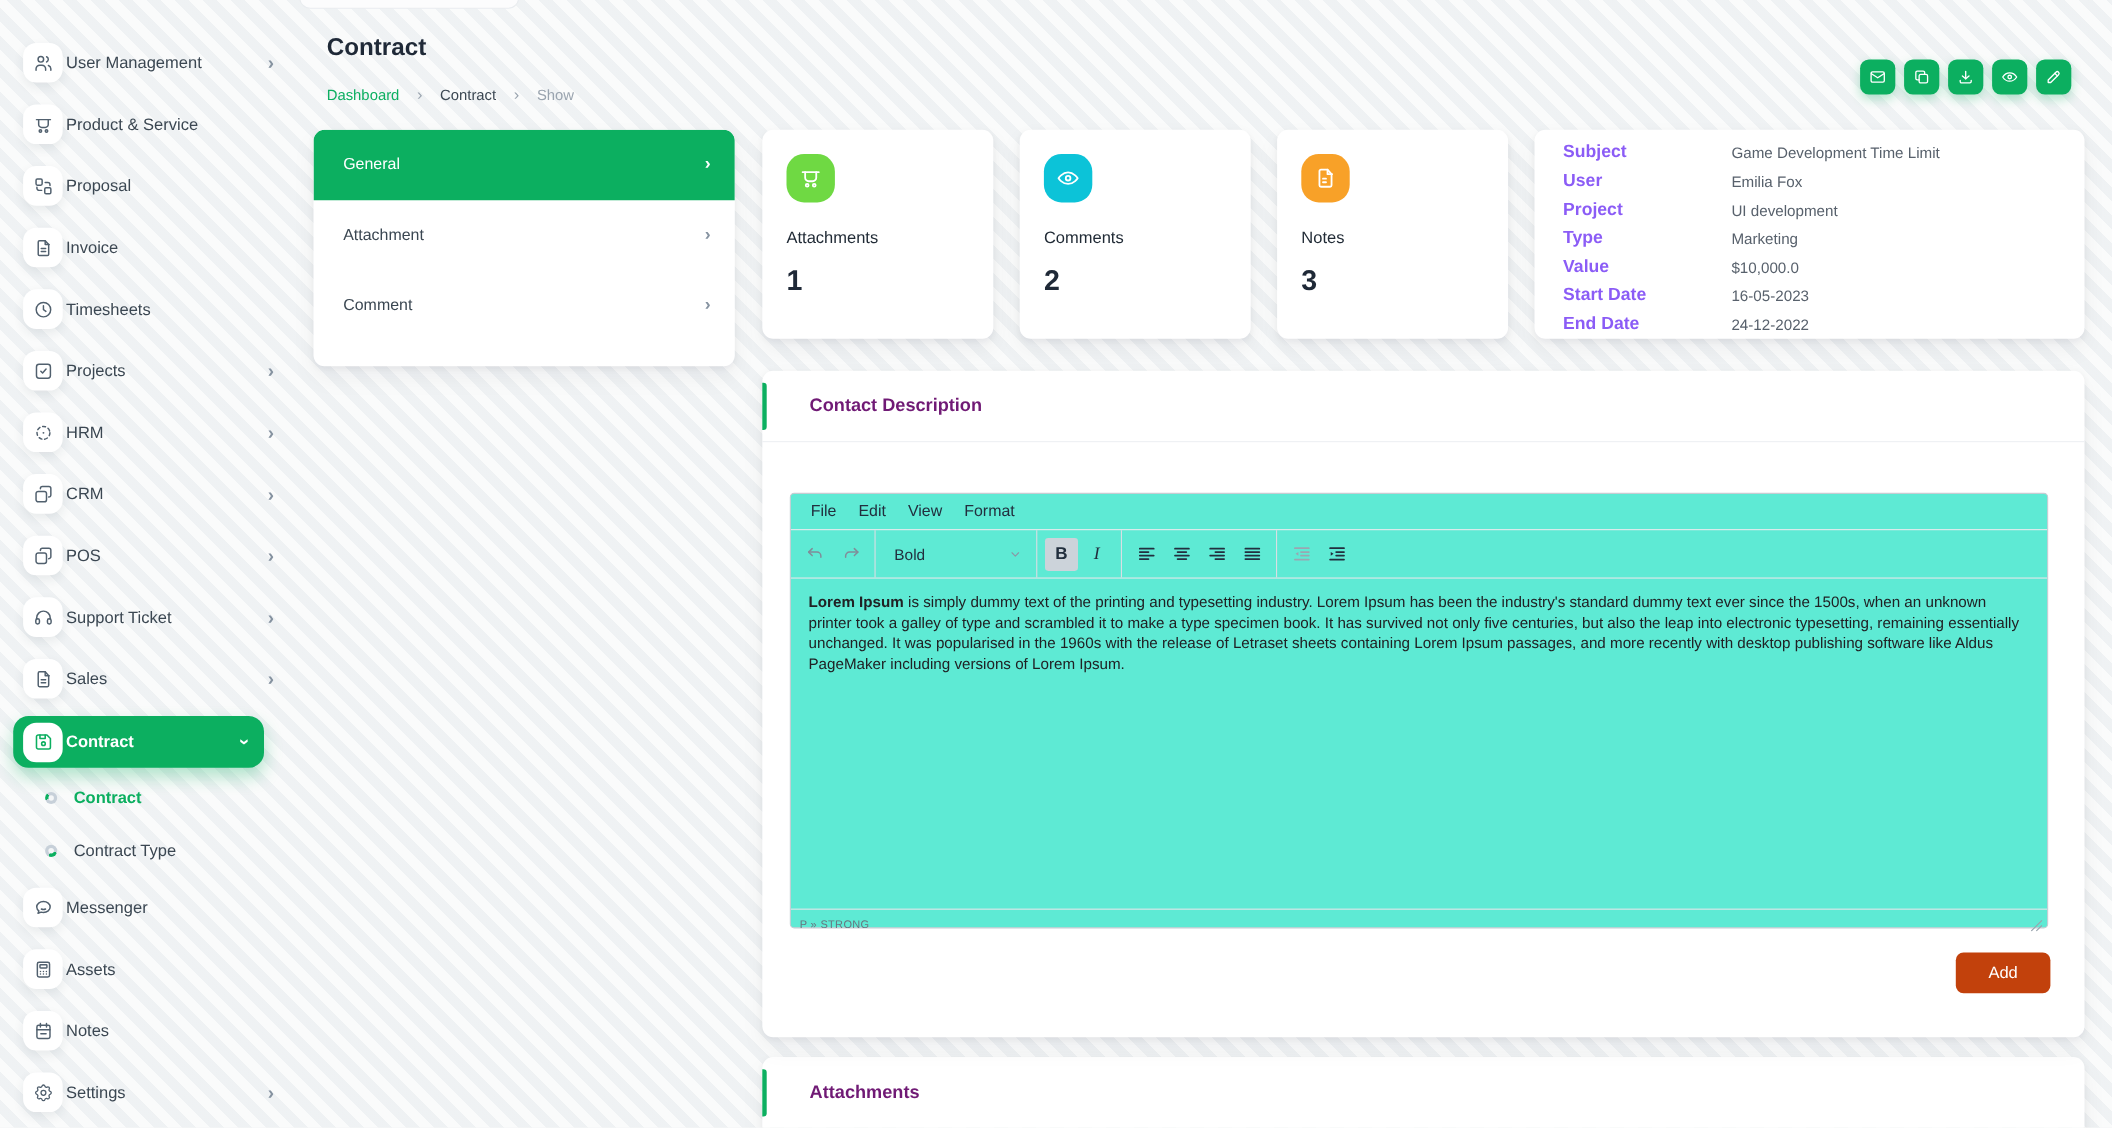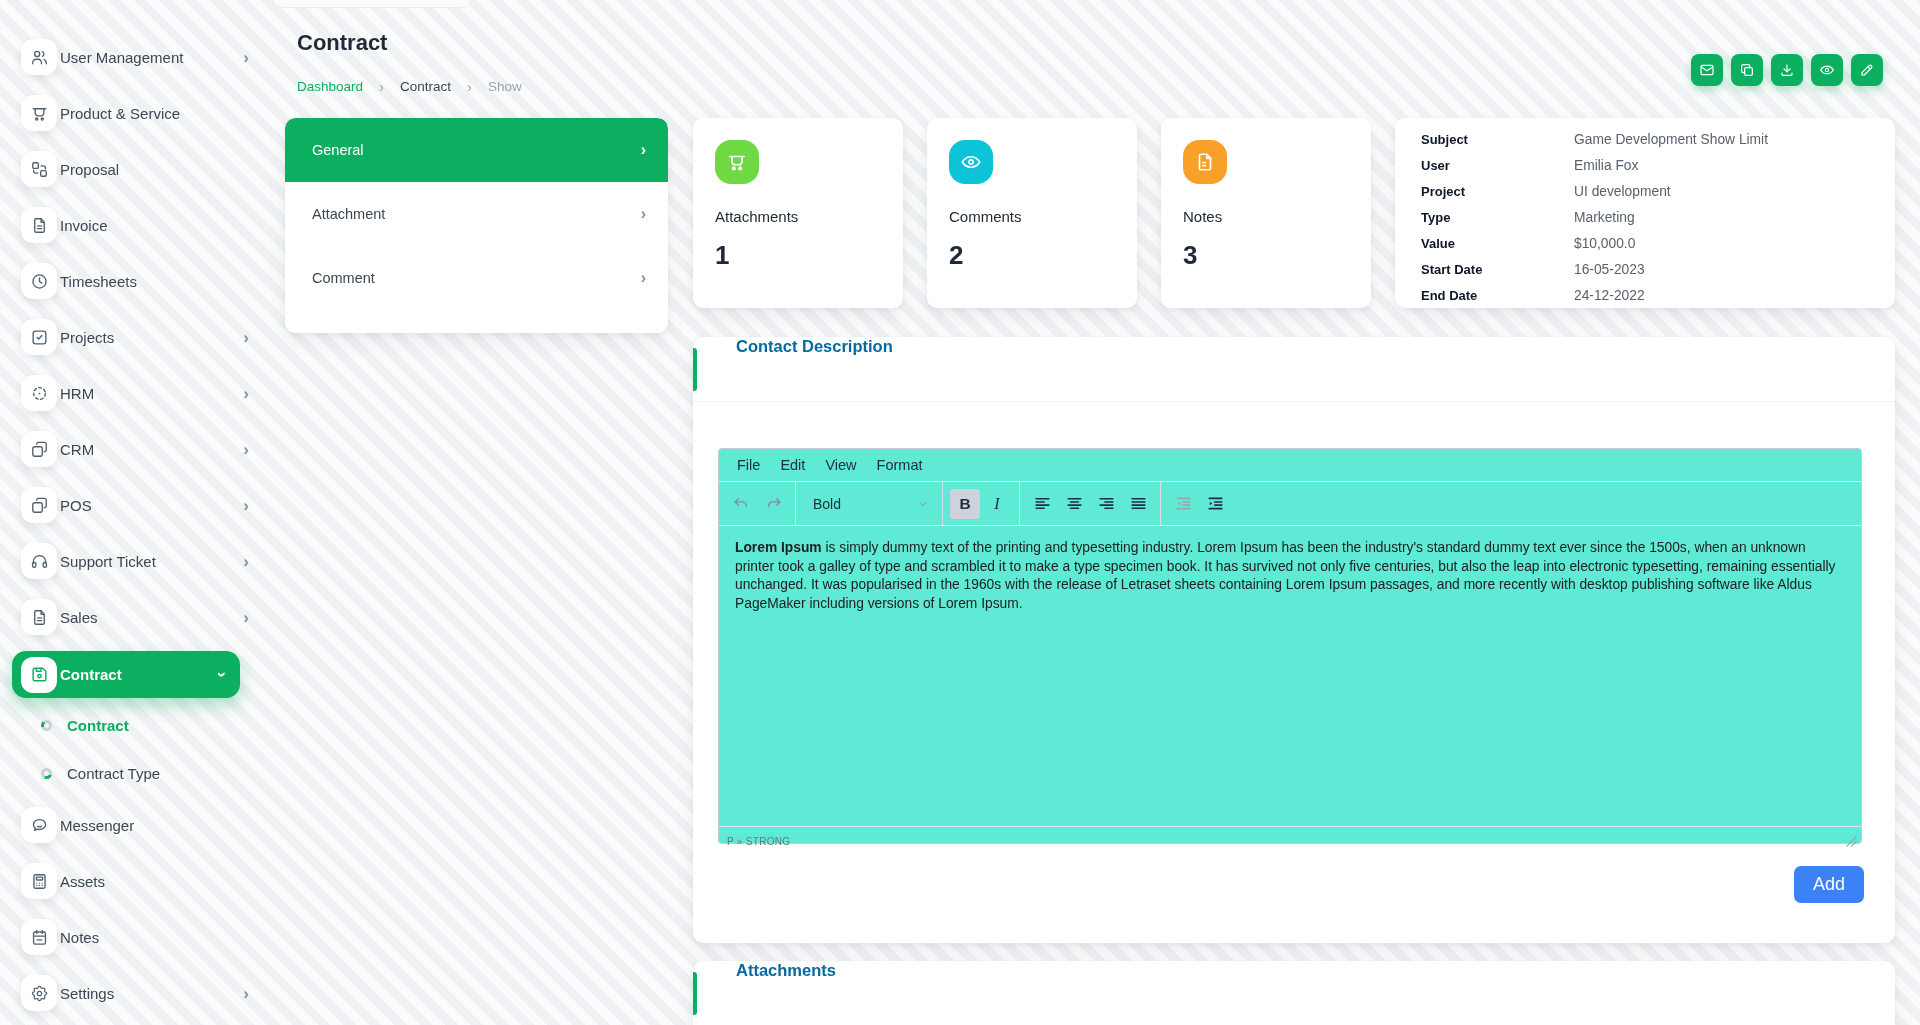--- a/index.html
+++ b/index.html
@@ -60,26 +60,26 @@
   .right-col { margin-left:25px; flex:1; }
   .stats-row { display:flex; gap:24px; }
   .stat-card { width:210px; height:190px; padding:22px; flex:none; }
   .stat-icon { width:44px; height:44px; border-radius:16px; color:#fff; display:flex; align-items:center; justify-content:center; }
   .stat-icon svg { width:22px; height:22px; }
   .stat-label { margin-top:24px; font-size:15px; font-weight:500; color:#212b36; }
   .stat-value { margin-top:15px; font-size:26px; font-weight:600; color:#1f2937; }
 
   .details-card { flex:1; height:190px; padding:8px 26px; overflow:hidden; }
   .d-row { display:flex; height:26px; align-items:center; }
-  .d-label { width:153px; font-size:13px; font-weight:700; color:#0f172a; }
+  .d-label { width:153px; font-size:16px; font-weight:700; color:#8b5cf6; }
   .d-value { font-size:13.8px; color:#58616c; }
 
   
   .desc-card { margin-top:29px; height:606px; position:relative; }
-  .sec-head { height:65px; border-bottom:1px solid #eef0f3; display:flex; align-items:flex-start; padding-left:43px; font-size:16.5px; font-weight:700; color:#0369a1; position:relative; }
+  .sec-head { height:65px; border-bottom:1px solid #eef0f3; display:flex; align-items:center; padding-left:43px; font-size:16.5px; font-weight:700; color:#701a75; position:relative; }
   .accent { position:absolute; left:0; top:11px; width:4px; height:43px; background:#0caf60; border-radius:0 3px 3px 0; }
 
   .editor { margin:46px 33px 0 25px; border:1px solid #c6ccd2; border-radius:4px; background:#5eead4; }
   .menubar { height:33px; display:flex; align-items:center; padding:0 8px; border-bottom:1px solid #e8ebee; }
   .menu-item { padding:4px 10px; font-size:14.5px; color:#222f3e; cursor:pointer; border-radius:3px; }
   .toolbar { height:44px; display:flex; align-items:stretch; border-bottom:1px solid #e3e7ea; }
   .tgroup { display:flex; align-items:center; padding:0 7px; gap:2px; border-right:1px solid #d9dee3; }
   .tgroup:last-child { border-right:none; }
   .tbtn { width:30px; height:30px; display:flex; align-items:center; justify-content:center; border-radius:3px; color:#222f3e; cursor:pointer; background:none; border:none; }
   .tbtn svg { width:19px; height:19px; }
@@ -89,21 +89,21 @@
   .b-glyph { font-size:15.5px; font-weight:700; font-family:"Liberation Sans",sans-serif; }
   .i-glyph { font-size:16px; font-style:italic; font-family:"Liberation Serif",serif; }
   .bold-select { width:132px; height:30px; display:flex; align-items:center; justify-content:space-between; padding:0 6px 0 10px; font-size:14px; color:#222f3e; cursor:pointer; border-radius:3px; }
   .bold-select svg { width:12px; height:12px; color:#8a97a4; }
   .editor-content { height:300px; padding:13px 16px; font-size:13.8px; line-height:18.5px; color:#202124; overflow:hidden; cursor:text; }
   .statusbar { height:17px; border-top:1px solid #e3e7ea; display:flex; align-items:center; justify-content:space-between; padding:12px 4px 0 8px; }
   .status-path { font-size:10px; color:#68757f; letter-spacing:.3px; }
   .grip { width:11px; height:11px; color:#98a4ae; cursor:nwse-resize; }
 
   .add-row { display:flex; justify-content:flex-end; margin:22px 31px 0 0; }
-  .add-btn { width:70px; height:37px; background:#3b82f6; color:#fff; border:none; border-radius:7px; font-size:18px; font-family:"Liberation Sans",sans-serif; cursor:pointer; }
+  .add-btn { width:86px; height:37px; background:#c2410c; color:#fff; border:none; border-radius:7px; font-size:15px; font-family:"Liberation Sans",sans-serif; cursor:pointer; }
 
   .attach-card { margin-top:18px; height:84px; }
 </style>
 </head>
 <body>
 
 <div class="top-remnant"></div>
 
 <nav class="sidebar">
 
@@ -405,21 +405,21 @@
                 <path d="M9.5 16h3"></path>
               </svg>
           </div>
           <div class="stat-label">Notes</div>
           <div class="stat-value">3</div>
         </section>
 
         <section class="card details-card">
           <div class="d-row">
             <span class="d-label">Subject</span>
-            <span class="d-value">Game Development Show Limit</span>
+            <span class="d-value">Game Development Time Limit</span>
           </div>
           <div class="d-row">
             <span class="d-label">User</span>
             <span class="d-value">Emilia Fox</span>
           </div>
           <div class="d-row">
             <span class="d-label">Project</span>
             <span class="d-value">UI development</span>
           </div>
           <div class="d-row">

